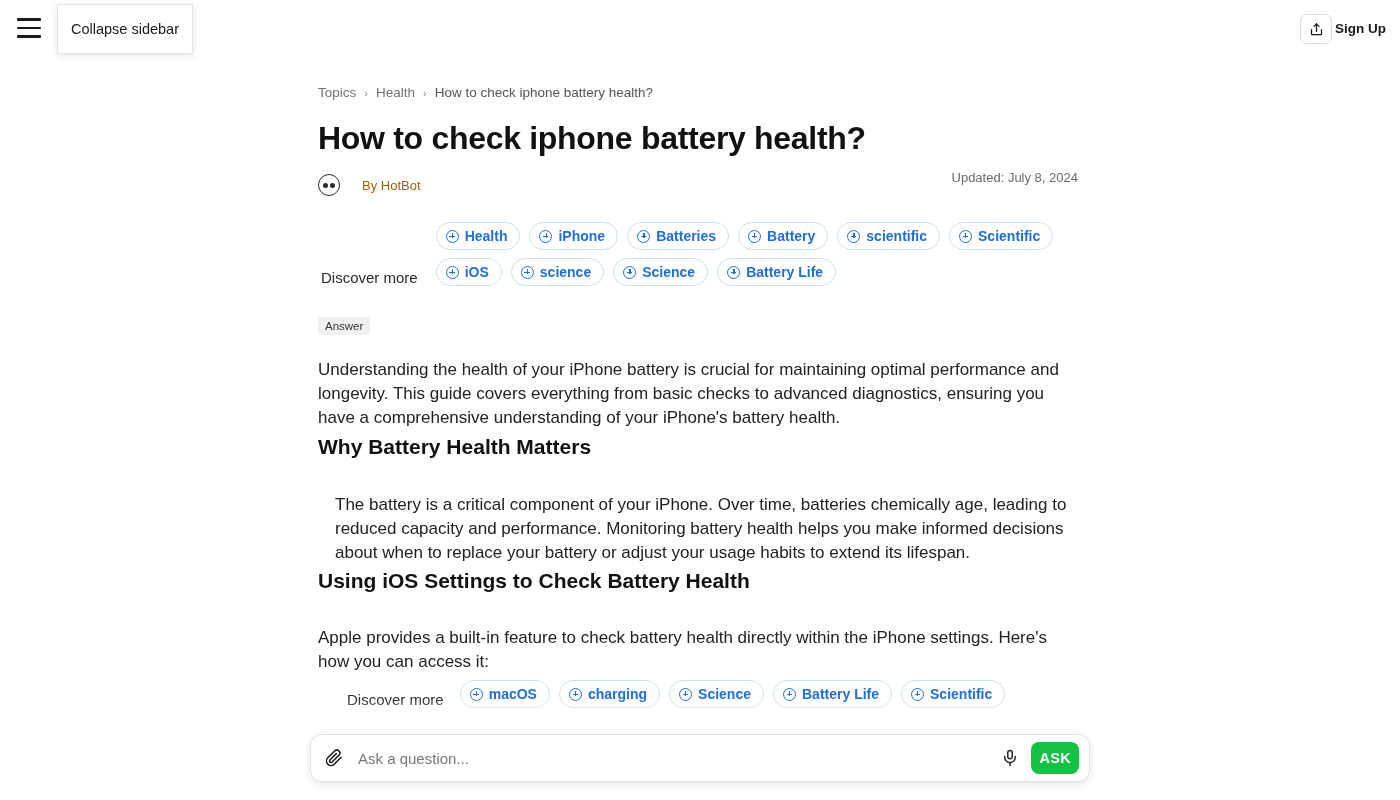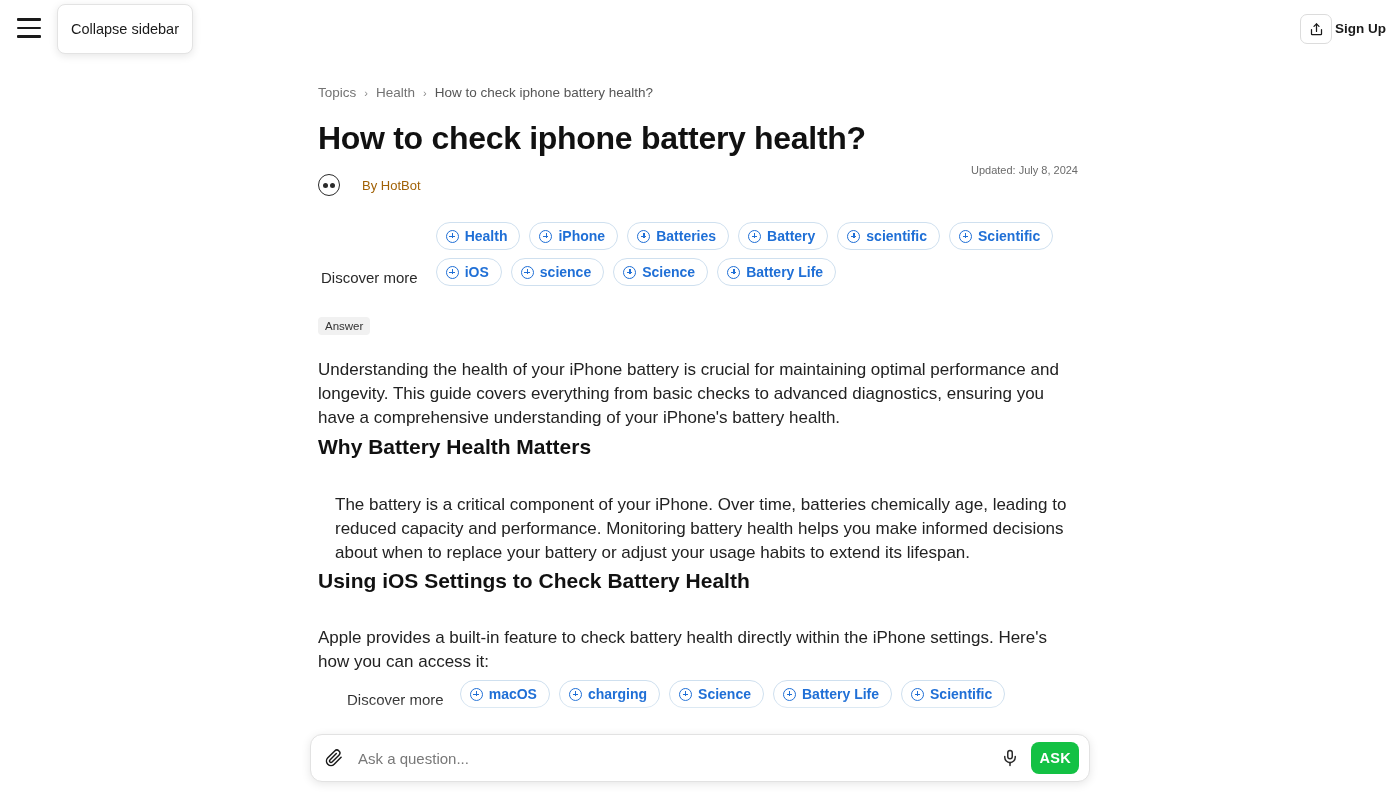--- a/index.html
+++ b/index.html
@@ -35,21 +35,21 @@
     margin-bottom: 6px;
   }
   .hamburger span:last-child { margin-bottom: 0; }
 
   .tooltip {
     position: absolute;
     left: 57px; top: 4px;
     width: 136px; height: 50px;
     background: #ffffff;
     border: 1px solid #e3e3e3;
-    border-radius: 8px;
+    border-radius: 0;
     box-shadow: 0 2px 8px rgba(0,0,0,0.10);
     display: flex;
     align-items: center;
     justify-content: center;
     font-size: 14.5px;
     color: #1a1a1a;
     z-index: 60;
   }
 
   .share-btn {
@@ -134,22 +134,22 @@
     background: #fff;
   }
   .avatar .eye {
     width: 5px; height: 5px;
     border-radius: 50%;
     background: #2b2b2b;
     margin: 0 1.2px;
   }
   .updated {
     position: absolute;
-    top: 106px; right: 0;
-    font-size: 11px;
+    top: 112px; right: 0;
+    font-size: 13px;
     color: #6b6b6b;
     white-space: nowrap;
   }
 
   
   .discover {
     position: absolute;
     left: 3px;
     width: 760px;
     display: flex;

